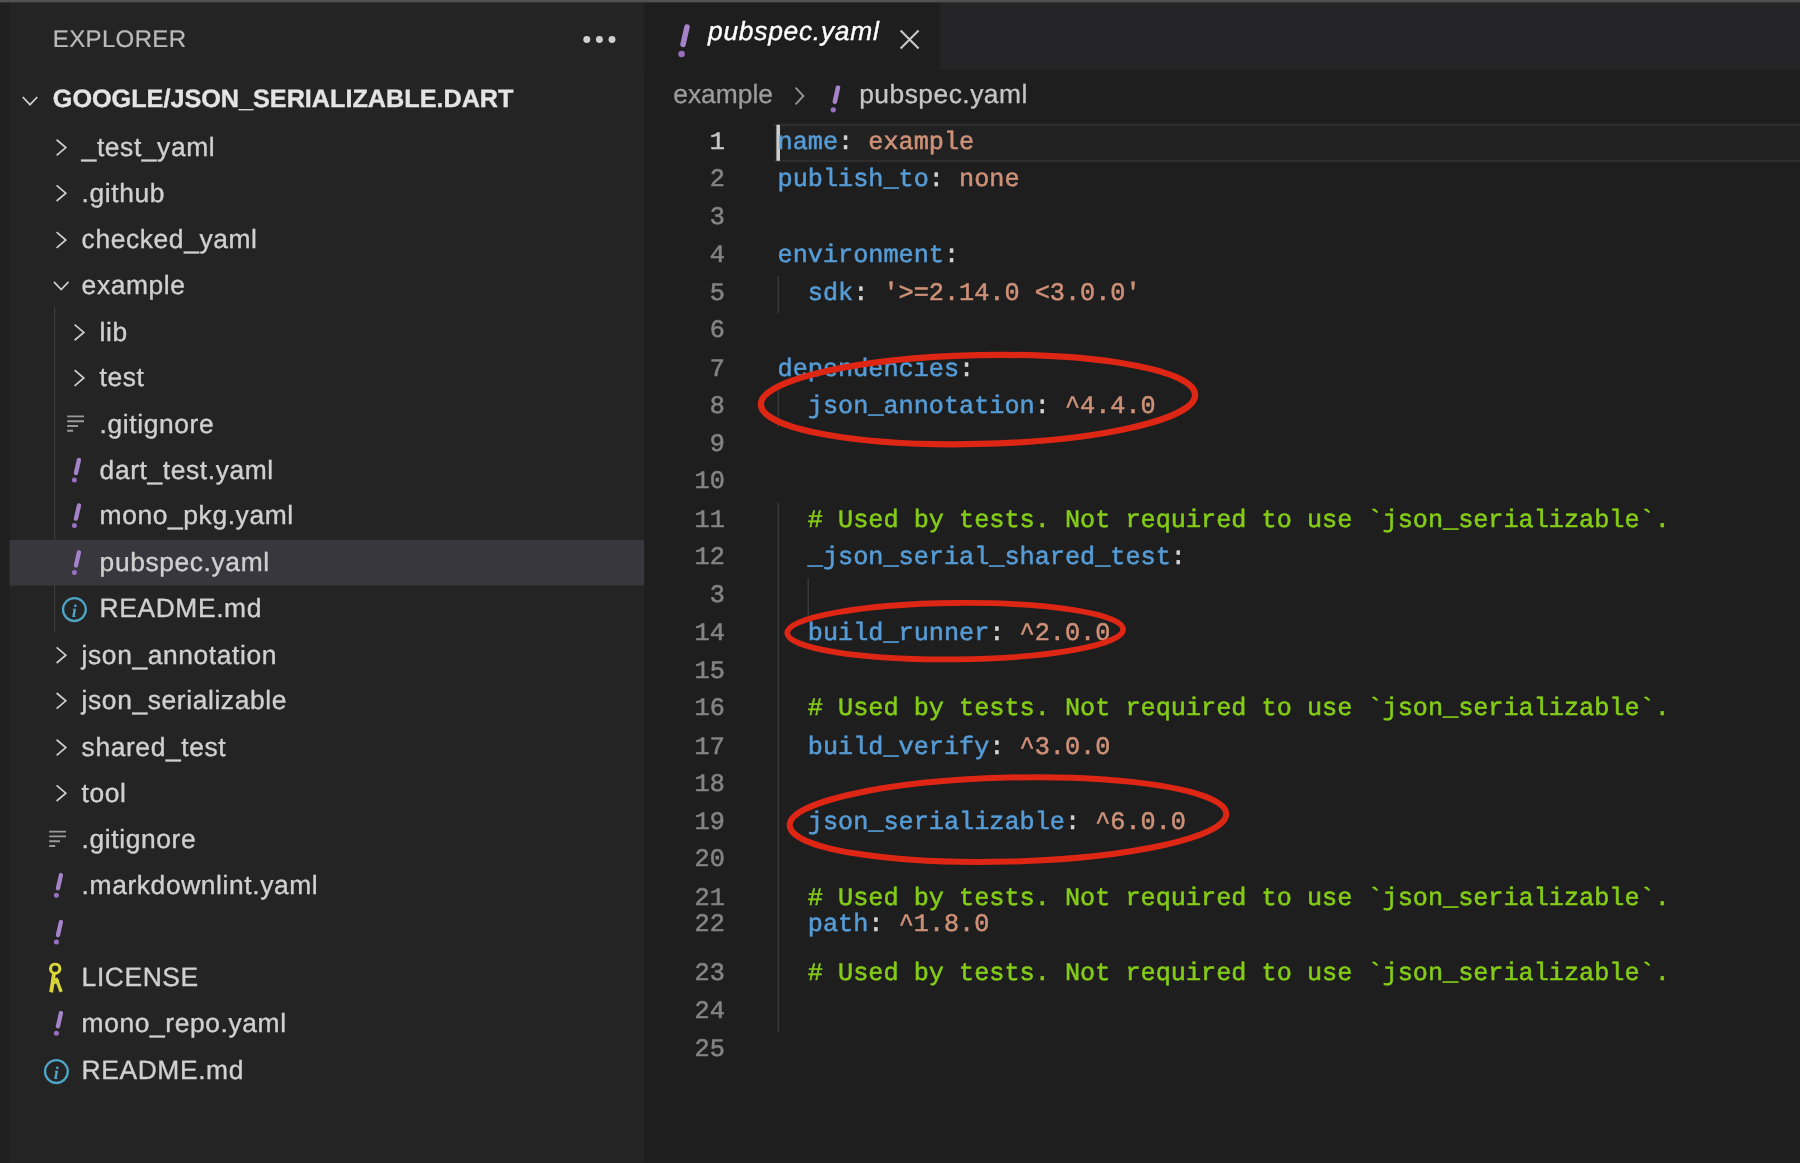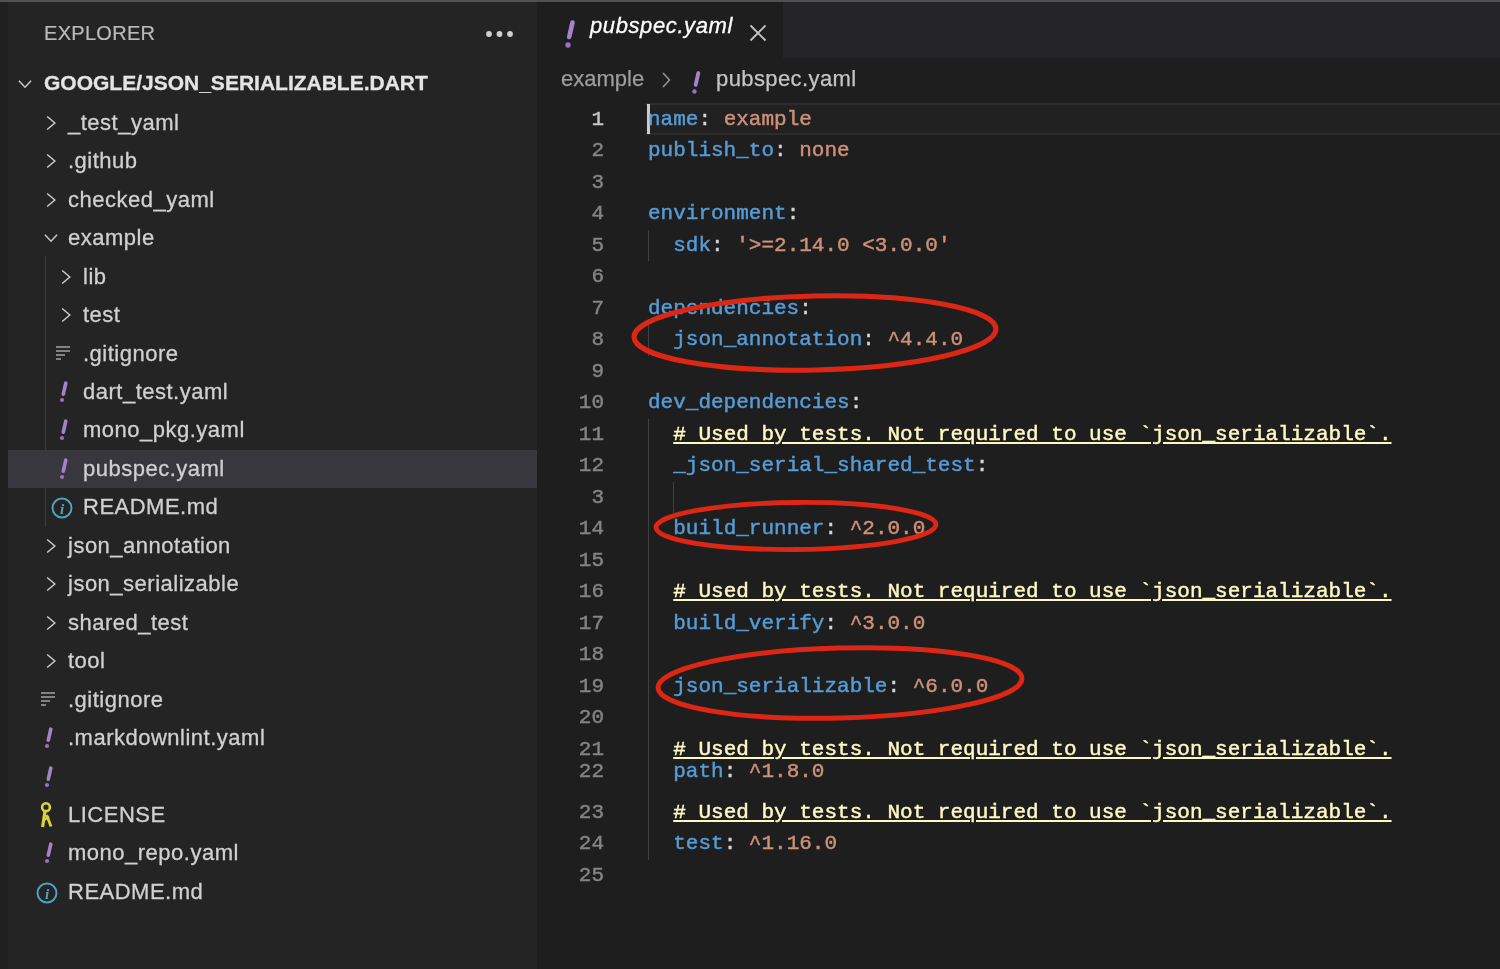--- a/index.html
+++ b/index.html
@@ -17,21 +17,21 @@
   #crumbs .c2 { position:absolute; left:179px; top:8px; font-size:22px; color:#c5c5c5; letter-spacing:0.4px; -webkit-text-stroke:0.25px; }
 
   
   #code { position:absolute; left:0; top:101.5px; width:963px; font-family:"Liberation Mono", monospace; font-size:21px; -webkit-text-stroke:0.45px; }
   .line { position:absolute; left:0; width:963px; height:31.5px; line-height:31.5px; white-space:pre; }
   .num { position:absolute; left:0; width:67px; text-align:right; color:#848484; }
   .txt { position:absolute; left:111px; }
   .k { color:#569cd6; }
   .p { color:#d4d4d4; }
   .s { color:#ce9178; }
-  .c { color:#fef9c3;text-decoration:underline; }
+  .c { color:#84cc16; }
   #hl { position:absolute; left:108px; top:101px; width:855px; height:32px; background:#212122; border-top:2px solid #2d2d2e; border-bottom:2px solid #2d2d2e; box-sizing:border-box; }
   #cursor { position:absolute; left:110px; top:102px; width:3px; height:30px; background:#cccccc; }
   .numhl { color:#c6c6c6 !important; }
   .ig { position:absolute; width:1px; background:#404040; }
 
   
   #exphdr { position:absolute; left:36px; top:20px; font-size:20px; color:#bababa; letter-spacing:0.3px; -webkit-text-stroke:0.2px; }
   #dots { position:absolute; left:475px; top:24px; }
   .row { position:absolute; left:0; width:529px; height:38.4px; }
   .rowsel { background:#37373d; }
@@ -243,21 +243,21 @@
         <div class="line" style="top:31.5px"><span class="num">2</span><span class="txt"><span class="k">publish_to</span><span class="p">: </span><span class="s">none</span></span></div>
         <div class="line" style="top:63px"><span class="num">3</span><span class="txt"></span></div>
         <div class="line" style="top:94.5px"><span class="num">4</span><span class="txt"><span class="k">environment</span><span class="p">:</span></span></div>
         <div class="line" style="top:126px"><span class="num">5</span><span class="txt"><span class="p">  </span><span class="k">sdk</span><span class="p">: </span><span class="s">'&gt;=2.14.0 &lt;3.0.0'</span></span></div>
         <div class="ig" style="left:111px; top:126px; height:31.5px"></div>
         <div class="line" style="top:157.5px"><span class="num">6</span><span class="txt"></span></div>
         <div class="line" style="top:189px"><span class="num">7</span><span class="txt"><span class="k">dependencies</span><span class="p">:</span></span></div>
         <div class="line" style="top:220.5px"><span class="num">8</span><span class="txt"><span class="p">  </span><span class="k">json_annotation</span><span class="p">: </span><span class="s">^4.4.0</span></span></div>
         <div class="ig" style="left:111px; top:220.5px; height:31.5px"></div>
         <div class="line" style="top:252px"><span class="num">9</span><span class="txt"></span></div>
-        <div class="line" style="top:283.5px"><span class="num">10</span><span class="txt"><span class="k">dev_dependencies</span><span class="p">:</span></span></div>
+        <div class="line" style="top:283.5px"><span class="num">10</span></div>
         <div class="line" style="top:315px"><span class="num">11</span><span class="txt"><span class="p">  </span><span class="c"># Used by tests. Not required to use `json_serializable`.</span></span></div>
         <div class="ig" style="left:111px; top:315px; height:31.5px"></div>
         <div class="line" style="top:346.5px"><span class="num">12</span><span class="txt"><span class="p">  </span><span class="k">_json_serial_shared_test</span><span class="p">:</span></span></div>
         <div class="ig" style="left:111px; top:346.5px; height:31.5px"></div>
         <div class="line" style="top:378px"><span class="num">3</span></div>
         <div class="ig" style="left:111px; top:378px; height:31.5px"></div>
         <div class="ig" style="left:136.2px; top:378px; height:31.5px"></div>
         <div class="line" style="top:409.5px"><span class="num">14</span><span class="txt"><span class="p">  </span><span class="k">build_runner</span><span class="p">: </span><span class="s">^2.0.0</span></span></div>
         <div class="ig" style="left:111px; top:409.5px; height:31.5px"></div>
         <div class="line" style="top:441px"><span class="num">15</span><span class="txt"></span></div>
@@ -271,21 +271,21 @@
         <div class="line" style="top:567px"><span class="num">19</span><span class="txt"><span class="p">  </span><span class="k">json_serializable</span><span class="p">: </span><span class="s">^6.0.0</span></span></div>
         <div class="ig" style="left:111px; top:567px; height:31.5px"></div>
         <div class="line" style="top:598.5px"><span class="num">20</span><span class="txt"></span></div>
         <div class="ig" style="left:111px; top:598.5px; height:31.5px"></div>
         <div class="line" style="top:630px"><span class="num">21</span><span class="txt"><span class="p">  </span><span class="c"># Used by tests. Not required to use `json_serializable`.</span></span></div>
         <div class="ig" style="left:111px; top:630px; height:31.5px"></div>
         <div class="line" style="top:652px"><span class="num">22</span><span class="txt"><span class="p">  </span><span class="k">path</span><span class="p">: </span><span class="s">^1.8.0</span></span></div>
         <div class="ig" style="left:111px; top:661.5px; height:31.5px"></div>
         <div class="line" style="top:693px"><span class="num">23</span><span class="txt"><span class="p">  </span><span class="c"># Used by tests. Not required to use `json_serializable`.</span></span></div>
         <div class="ig" style="left:111px; top:693px; height:31.5px"></div>
-        <div class="line" style="top:724.5px"><span class="num">24</span><span class="txt"><span class="p">  </span><span class="k">test</span><span class="p">: </span><span class="s">^1.16.0</span></span></div>
+        <div class="line" style="top:724.5px"><span class="num">24</span></div>
         <div class="ig" style="left:111px; top:724.5px; height:31.5px"></div>
         <div class="line" style="top:756px"><span class="num">25</span><span class="txt"></span></div>
       </div>
   </div>
 
   <svg id="ellipses" width="1500" height="969" style="position:absolute;left:0;top:0;pointer-events:none;">
     <ellipse cx="815" cy="333" rx="181" ry="37" fill="none" stroke="#dd2614" stroke-width="5.2" transform="rotate(-1.3 815 333)"></ellipse>
     <ellipse cx="796" cy="526" rx="140" ry="23.5" fill="none" stroke="#dd2614" stroke-width="4.8" transform="rotate(-0.6 796 526)"></ellipse>
     <ellipse cx="840" cy="683" rx="182" ry="35" fill="none" stroke="#dd2614" stroke-width="5" transform="rotate(-1.5 840 683)"></ellipse>
   </svg>

